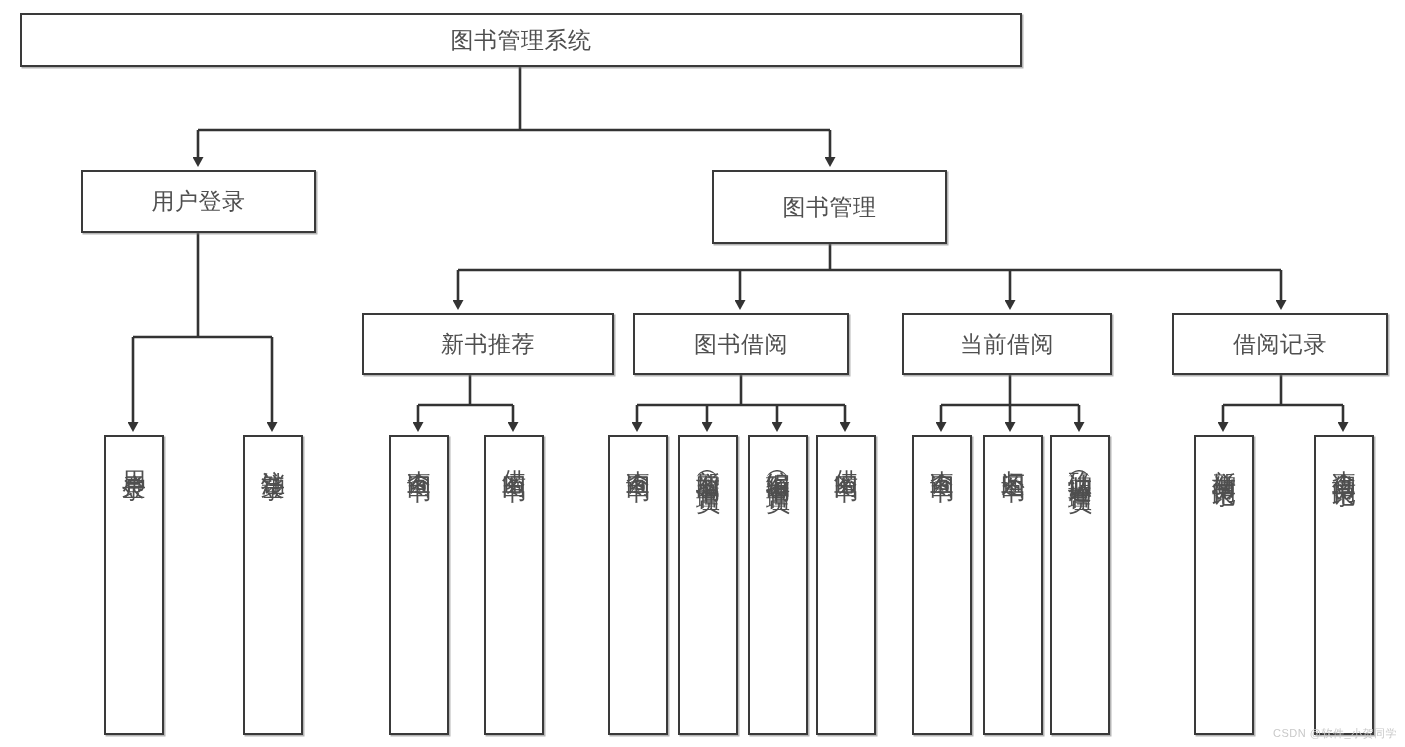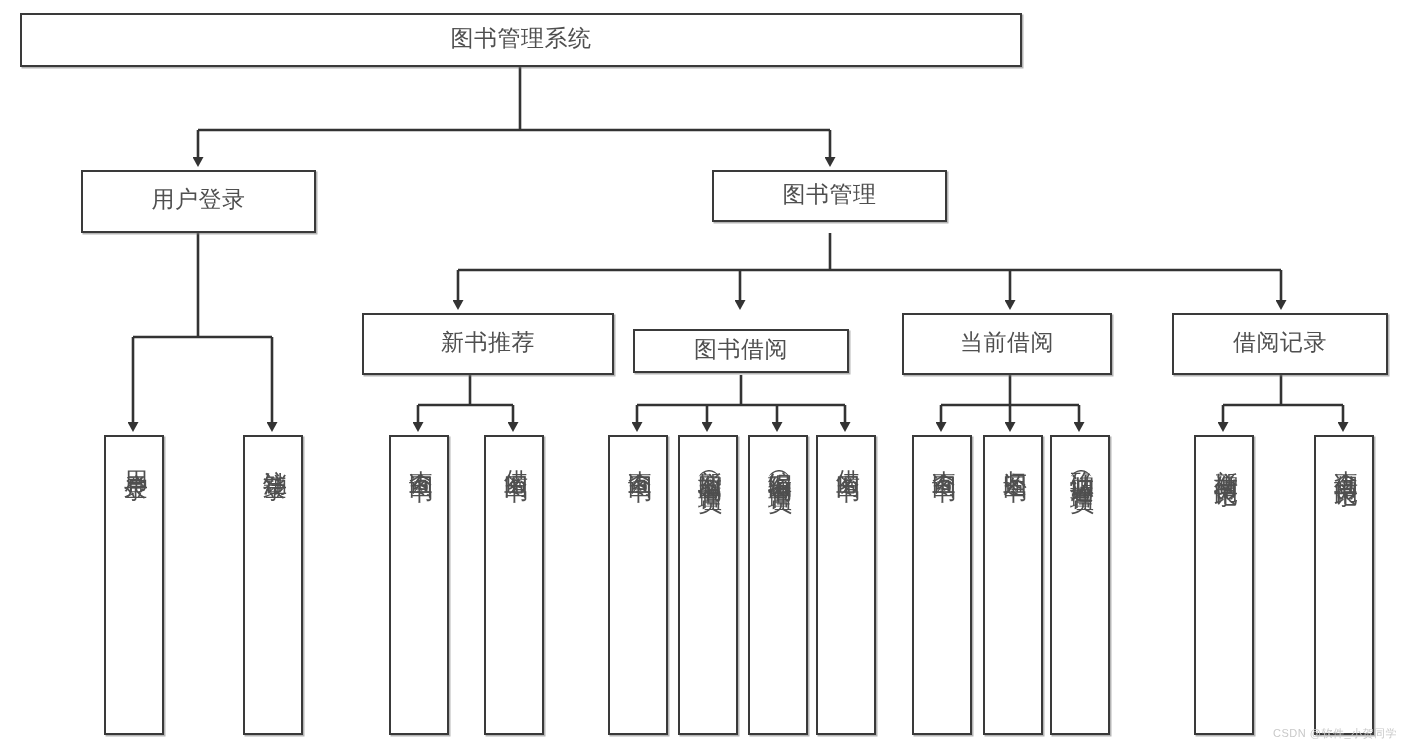--- a/index.html
+++ b/index.html
@@ -22,21 +22,20 @@
   }
   .node{
     position:absolute;
     box-sizing:border-box;
     background:#ffffff;
     border:2px solid #3a3a3a;
     display:flex;
     align-items:center;
     justify-content:center;
     box-shadow:1.5px 1.5px 0 0 rgba(120,120,120,0.55);
-    font-family:Liberation Mono, monospace;
   }
   .node .lbl{
     font-size:23px;
     line-height:1.15;
     color:#4f4f4f;
     letter-spacing:0.5px;
     white-space:nowrap;
   }
   .node.leaf{
     align-items:flex-start;
@@ -117,28 +116,28 @@
     </g>
   </svg>
 
   <div class="node" style="left:20px;top:13px;width:1002px;height:54px;">
     <span class="lbl">图书管理系统</span>
   </div>
 
   <div class="node" style="left:81px;top:170px;width:235px;height:63px;">
     <span class="lbl">用户登录</span>
   </div>
-  <div class="node" style="left:712px;top:170px;width:235px;height:52px;">
+  <div class="node" style="left:712px;top:170px;width:235px;height:74px;">
     <span class="lbl">图书管理</span>
   </div>
 
   <div class="node" style="left:362px;top:313px;width:252px;height:62px;">
     <span class="lbl">新书推荐</span>
   </div>
-  <div class="node" style="left:633px;top:313px;width:216px;height:44px;margin-top:16px;">
+  <div class="node" style="left:633px;top:313px;width:216px;height:62px;">
     <span class="lbl">图书借阅</span>
   </div>
   <div class="node" style="left:902px;top:313px;width:210px;height:62px;">
     <span class="lbl">当前借阅</span>
   </div>
   <div class="node" style="left:1172px;top:313px;width:216px;height:62px;align-items:center;">
     <span class="lbl">借阅记录</span>
   </div>
 
   <div class="node leaf" style="left:104px;top:435px;width:60px;height:300px;">

